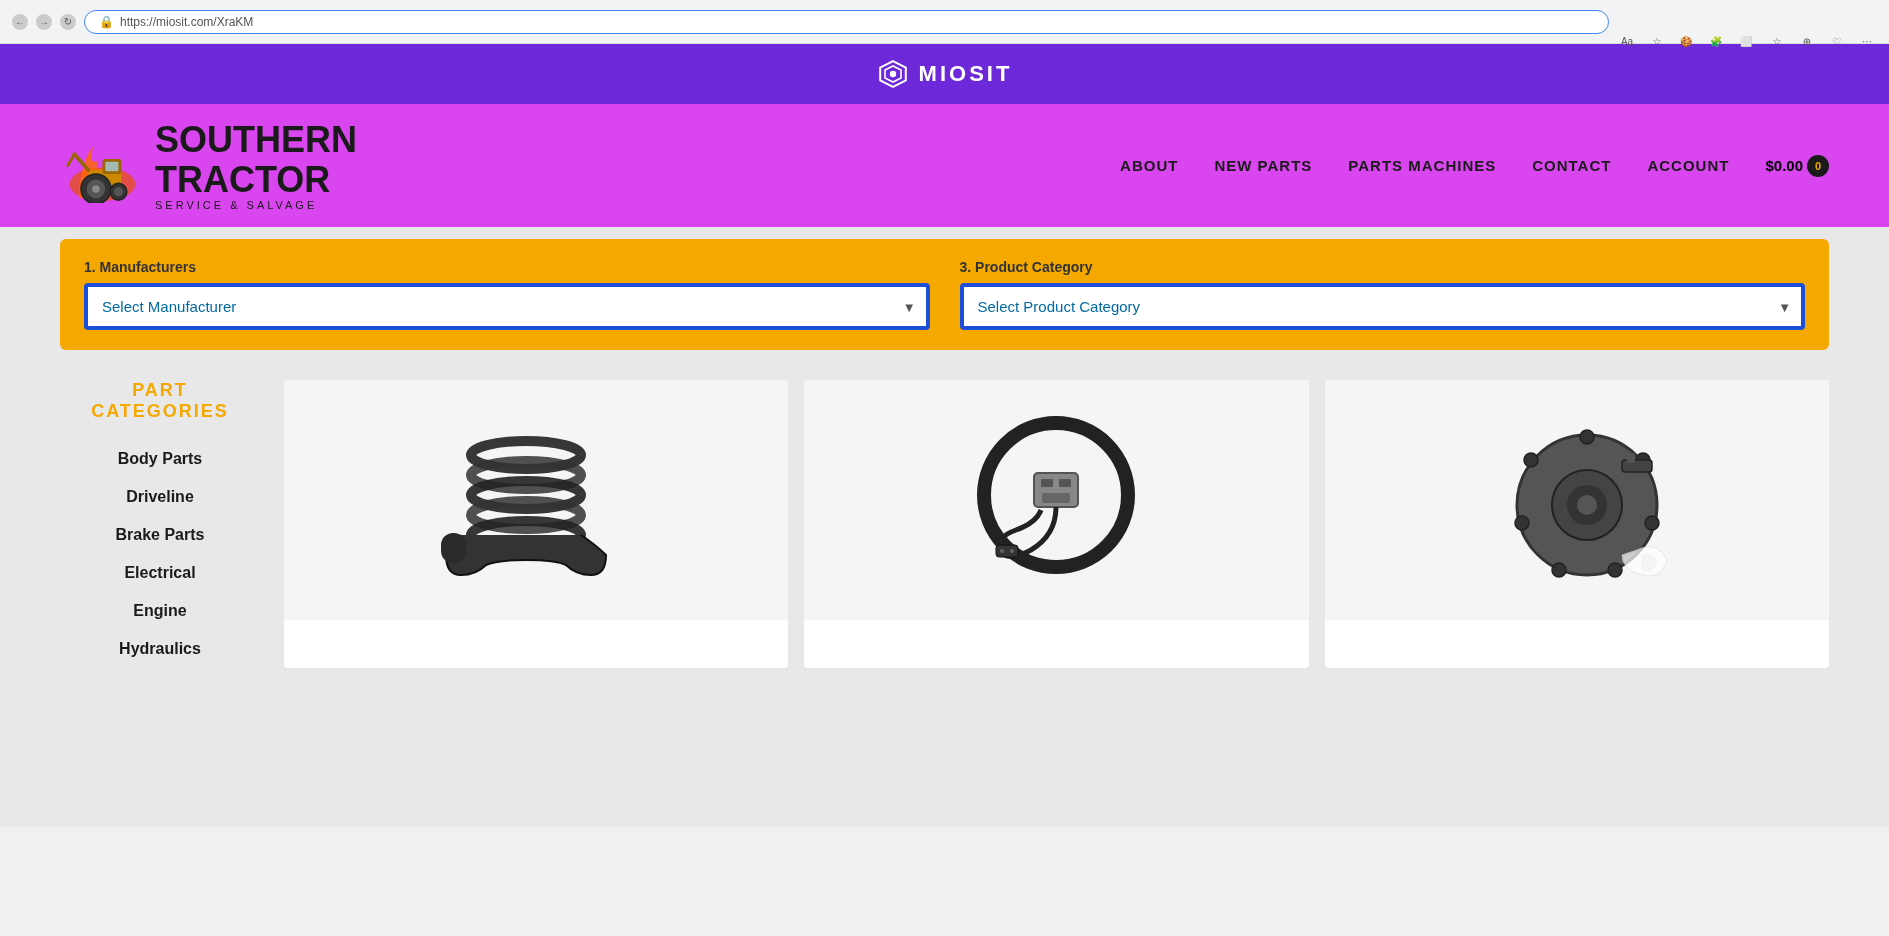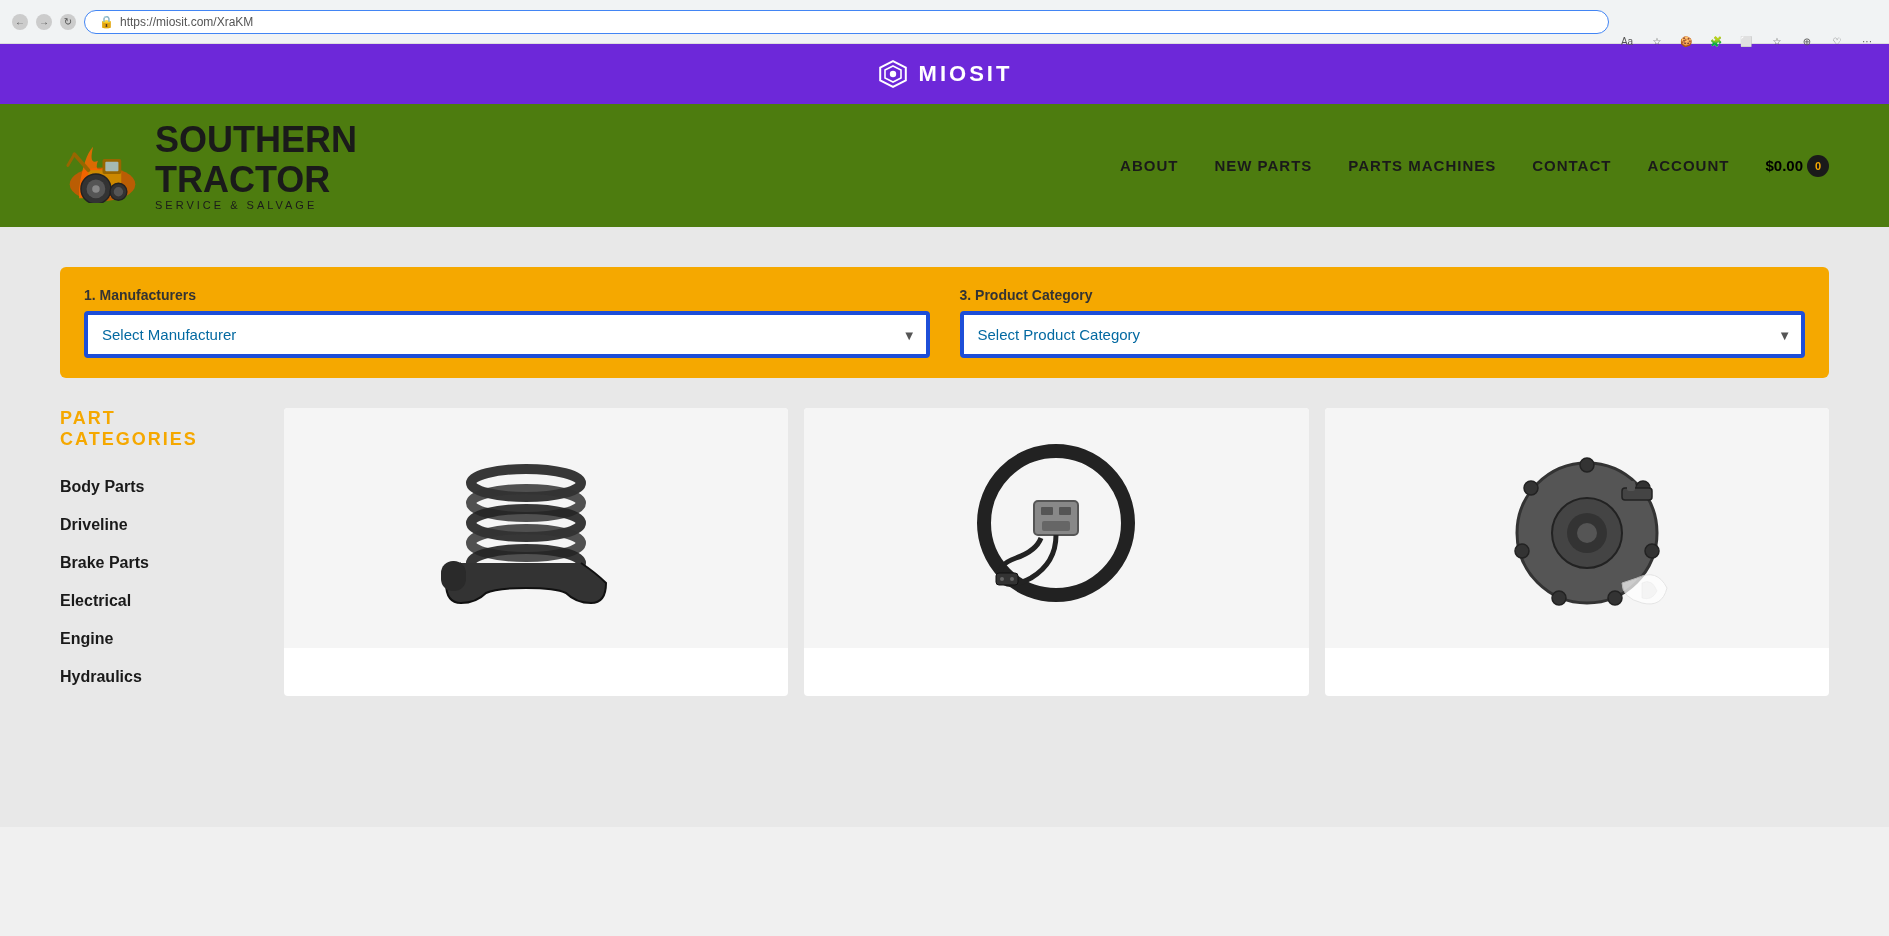--- a/index.html
+++ b/index.html
@@ -60,21 +60,21 @@
       align-items: center;
       justify-content: center;
       gap: 10px;
     }
     .miosit-logo-icon {
       width: 32px; height: 32px;
     }
 
     
     .site-header {
-      background: #4d7c0f;
+      background: #d946ef;
       padding: 16px 60px;
       display: flex;
       align-items: center;
       justify-content: space-between;
     }
     .site-logo {
       display: flex;
       align-items: center;
       gap: 10px;
     }
@@ -118,21 +118,21 @@
       border-radius: 50%;
       width: 22px; height: 22px;
       display: flex; align-items: center; justify-content: center;
       font-size: 11px; font-weight: bold;
     }
 
     
     .main-content {
       background: #e8e8e8;
       min-height: 600px;
-      padding: 40px 60px;
+      padding: 12px 60px;
     }
 
     
     .filter-bar {
       background: #f5a800;
       border-radius: 6px;
       padding: 20px 24px;
       display: flex;
       gap: 30px;
       margin-bottom: 30px;
@@ -176,20 +176,21 @@
     
     .content-area {
       display: flex;
       gap: 24px;
     }
 
     
     .categories-sidebar {
       width: 200px;
       flex-shrink: 0;
+      text-align: center;
     }
     .categories-title {
       color: #f5a800;
       font-size: 18px;
       font-weight: 800;
       letter-spacing: 2px;
       margin-bottom: 18px;
       text-transform: uppercase;
     }
     .category-item {

